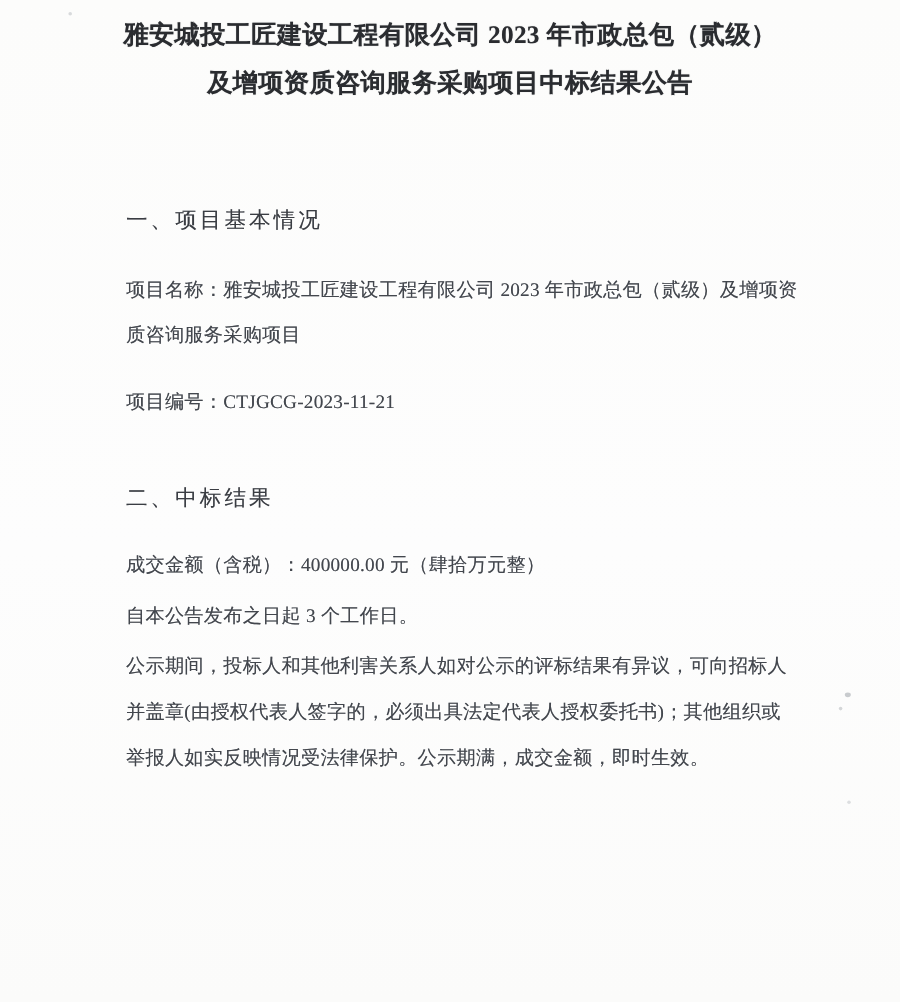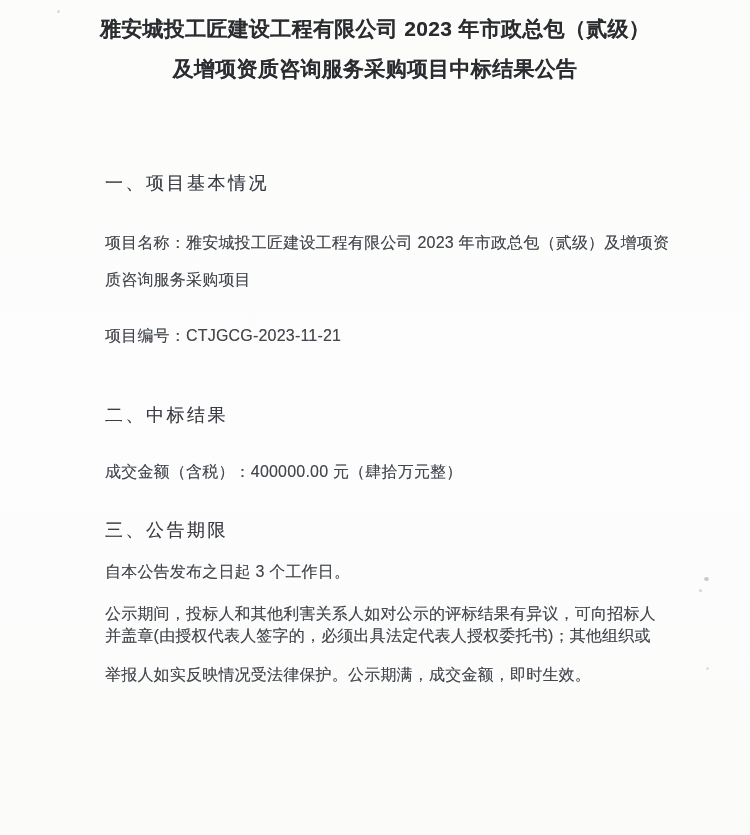--- a/index.html
+++ b/index.html
@@ -3,21 +3,21 @@
 <meta charset="utf-8">
 <style>
   html, body { margin: 0; padding: 0; background: #e8e8e8; }
   .page {
     position: relative;
     width: 750px;
     height: 835px;
     margin: 0 auto;
     background: linear-gradient(180deg, #fcfcfb 0%, #fdfdfd 55%, #fbfbfa 100%);
     overflow: hidden;
-    font-family: Liberation Sans, sans-serif;
+    font-family: Liberation Serif, serif;
   }
   .title {
     margin: 9px 40px 0 40px;
     text-align: center;
     font-weight: bold;
     font-size: 21px;
     line-height: 40px;
     letter-spacing: 0.3px;
     color: #2a2c30;
     text-shadow: 0 0 0.6px rgba(42,44,48,0.55);
@@ -37,21 +37,21 @@
     letter-spacing: 2.5px;
     color: #3a3d43;
   }
   .faded {
     color: #aab0b7;
     text-shadow: 0 0 0.8px rgba(170,176,183,0.55);
   }
   
   .mt83 { margin-top: 83px; } .mt38 { margin-top: 38px; } .mt15 { margin-top: 15px; }
   .mt34 { margin-top: 34px; } .mt57 { margin-top: 57px; } .mt35 { margin-top: 35px; }
-  .mt36 { margin-top: 36px; } .mt20 { margin-top: 20px; } .mt16 { }
+  .mt36 { margin-top: 36px; } .mt20 { margin-top: 20px; } .mt16 { margin-top: 16px; }
   .mt17 { margin-top: 17px; }
   .speck {
     position: absolute;
     background: #c8cbce;
     border-radius: 50%;
   }
   .s1 { left: 704px; top: 577px; width: 5px; height: 4px; }
   .s2 { left: 699px; top: 589px; width: 3px; height: 3px; background: #d4d6d8; }
   .s3 { left: 57px;  top: 10px;  width: 3px; height: 3px; background: #d8dadc; }
   .s4 { left: 706px; top: 667px; width: 3px; height: 3px; background: #dcdee0; }
@@ -74,21 +74,20 @@
 
     <div class="line mt15">质咨询服务采购项目</div>
 
     <div class="line mt34">项目编号：CTJGCG-2023-11-21</div>
 
     <div class="line heading mt57">二、中标结果</div>
 
 
     <div class="line mt35">成交金额（含税）：400000.00 元（肆拾万元整）</div>
 
-    <div class="line heading mt36">三、公告期限</div>
 
     <div class="line mt20">自本公告发布之日起 3 个工作日。</div>
 
     <div class="line mt20">公示期间，投标人和其他利害关系人如对公示的评标结果有异议，可向招标人</div>
 
 
     <div class="line mt16">并盖章(由授权代表人签字的，必须出具法定代表人授权委托书)；其他组织或</div>
 
 
     <div class="line mt17">举报人如实反映情况受法律保护。公示期满，成交金额，即时生效。</div>

